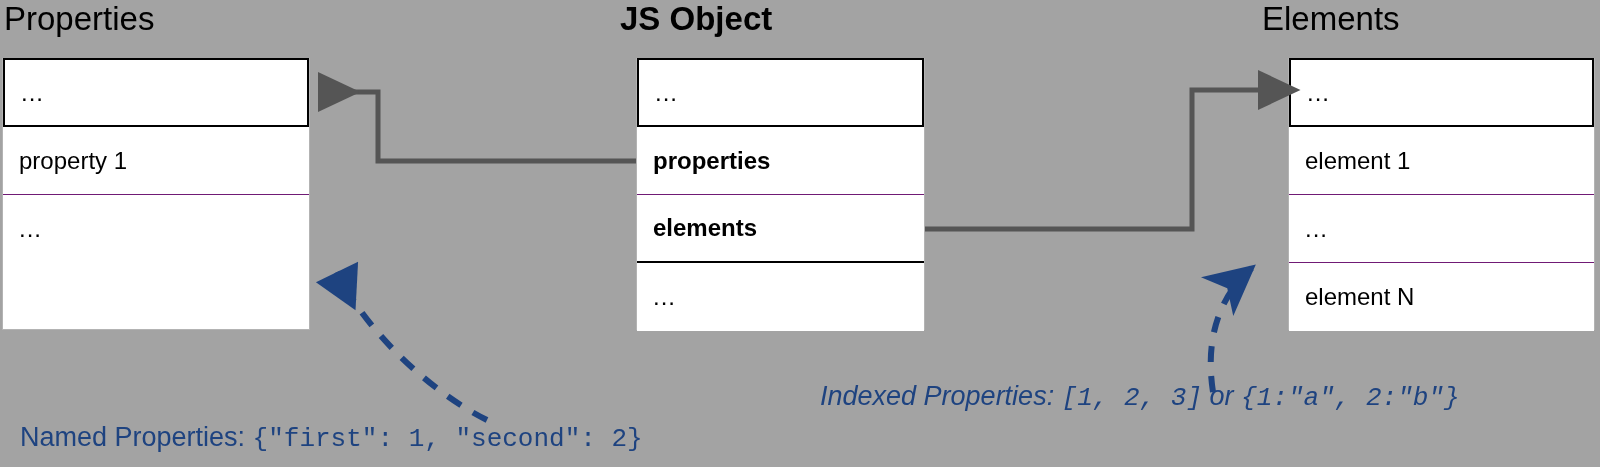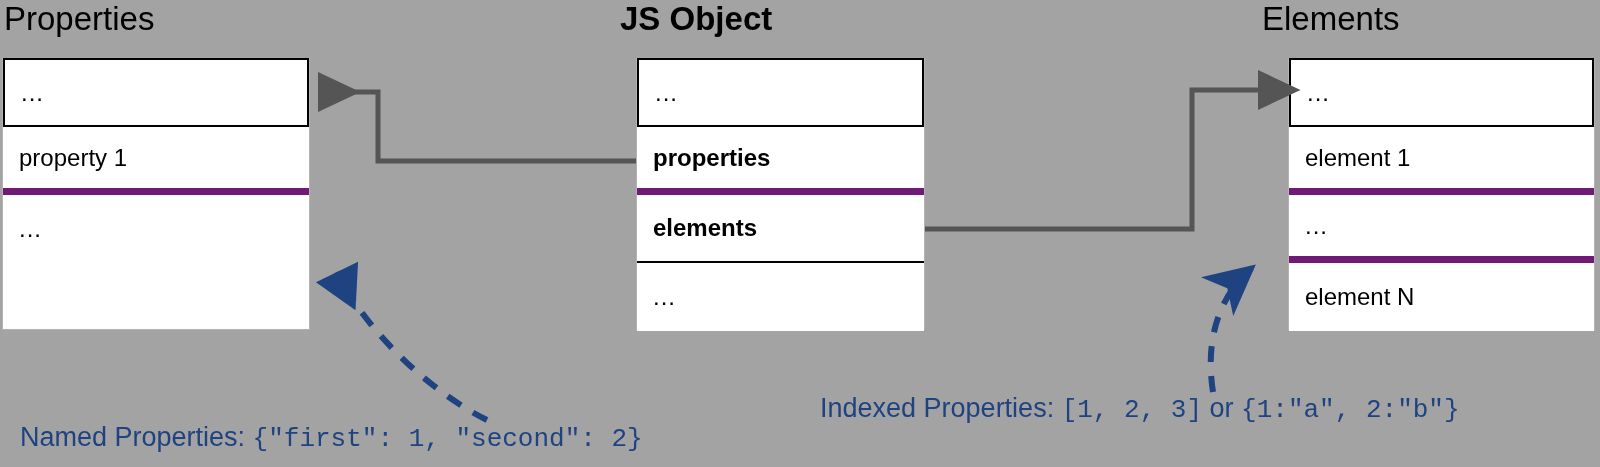--- a/index.html
+++ b/index.html
@@ -48,21 +48,21 @@
   #tbl-elements   { left: 1288px; width: 307px; }
 
   .row {
     box-sizing: border-box;
     height: 68px;
     display: flex;
     align-items: center;
     padding-left: 16px;
     font-size: 24px;
     color: #000000;
-    border-bottom: 7px solid #701a75;
+    border-bottom: 1px solid #701a75;
     background: #ffffff;
     white-space: nowrap;
   }
   .row:last-child { border-bottom: none; }
 
   
   .row.hdr {
     border: 2px solid #000000;
     border-bottom-width: 2px;
     height: 69px;
@@ -87,21 +87,21 @@
     font-size: 27px;
     line-height: 1;
     color: #1e4380;
     white-space: nowrap;
   }
   .caption .code {
     font-family: "Liberation Mono", "DejaVu Sans Mono", monospace;
     font-size: 26px;
   }
   #cap-named   { left: 20px;  top: 424px; }
-  #cap-indexed { left: 820px; top: 395px; }
+  #cap-indexed { left: 820px; top: 383px; font-style: italic; }
 </style>
 </head>
 <body>
 
 <div id="canvas">
 
   <div class="col-title" id="title-properties">Properties</div>
   <div class="col-title bold" id="title-jsobject">JS Object</div>
   <div class="col-title" id="title-elements">Elements</div>
 

